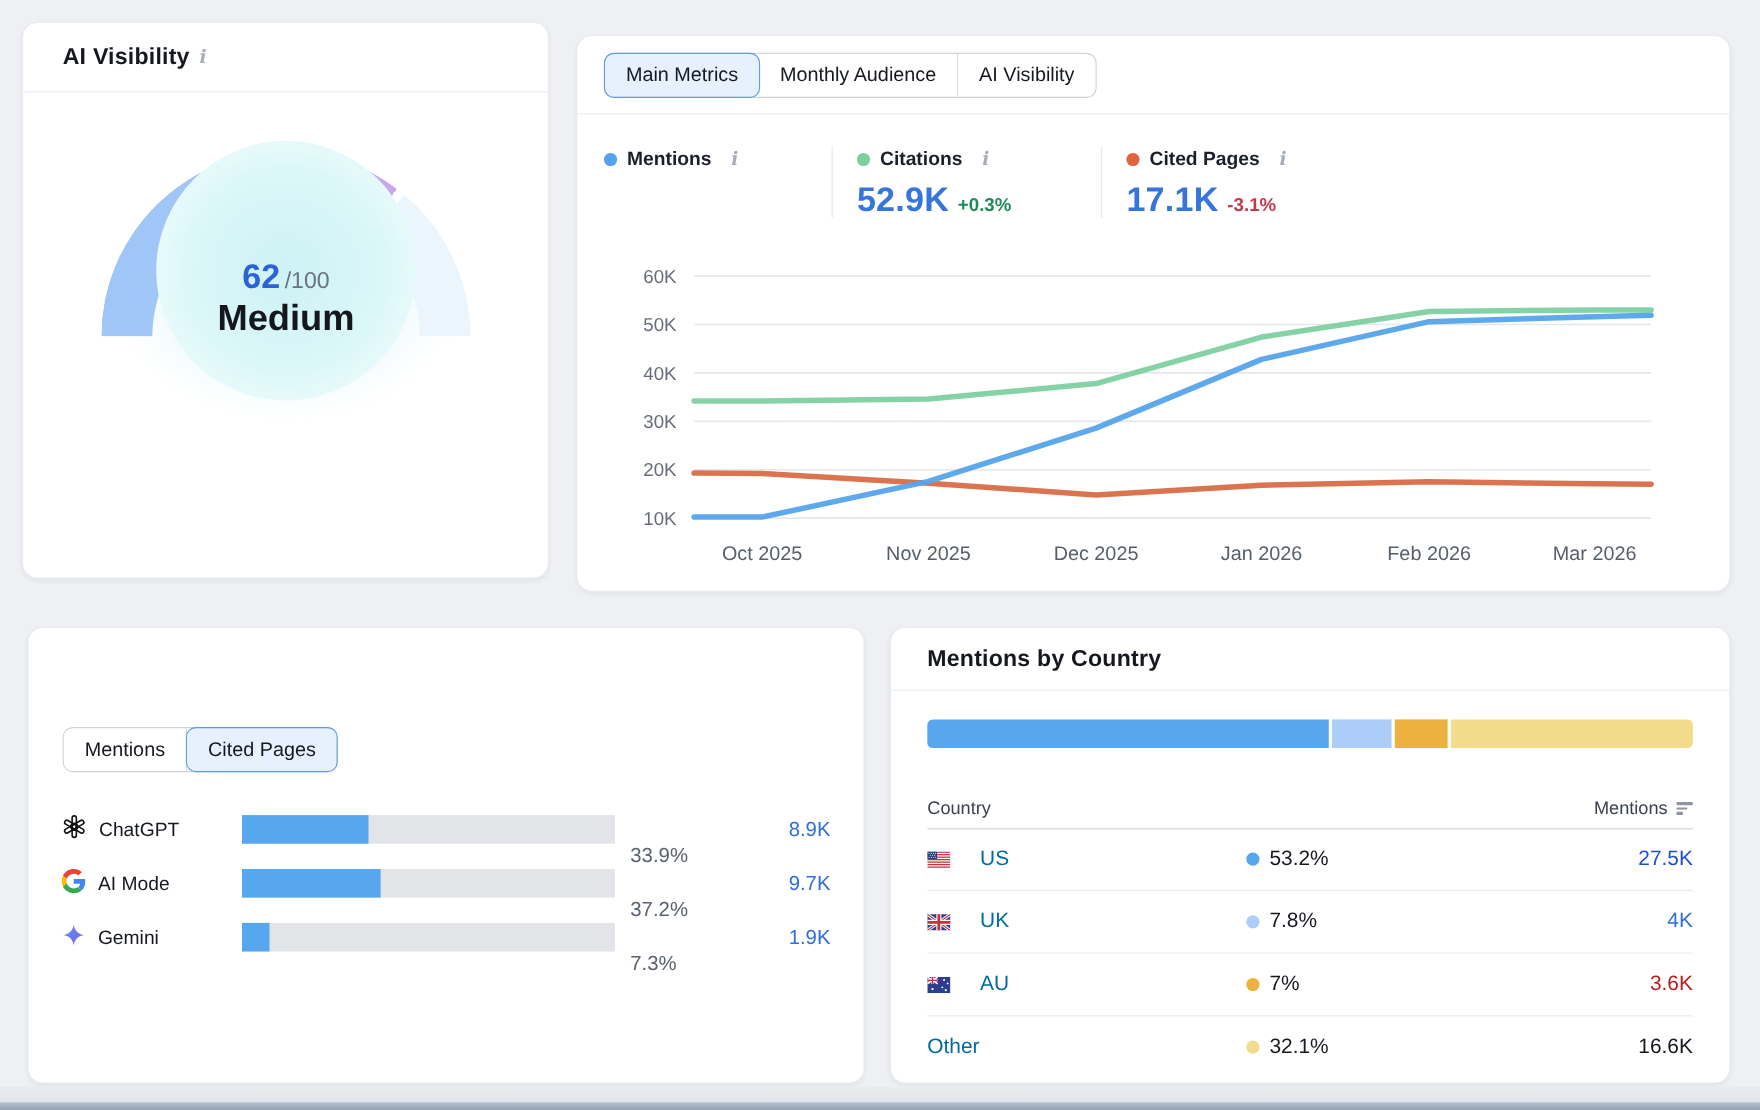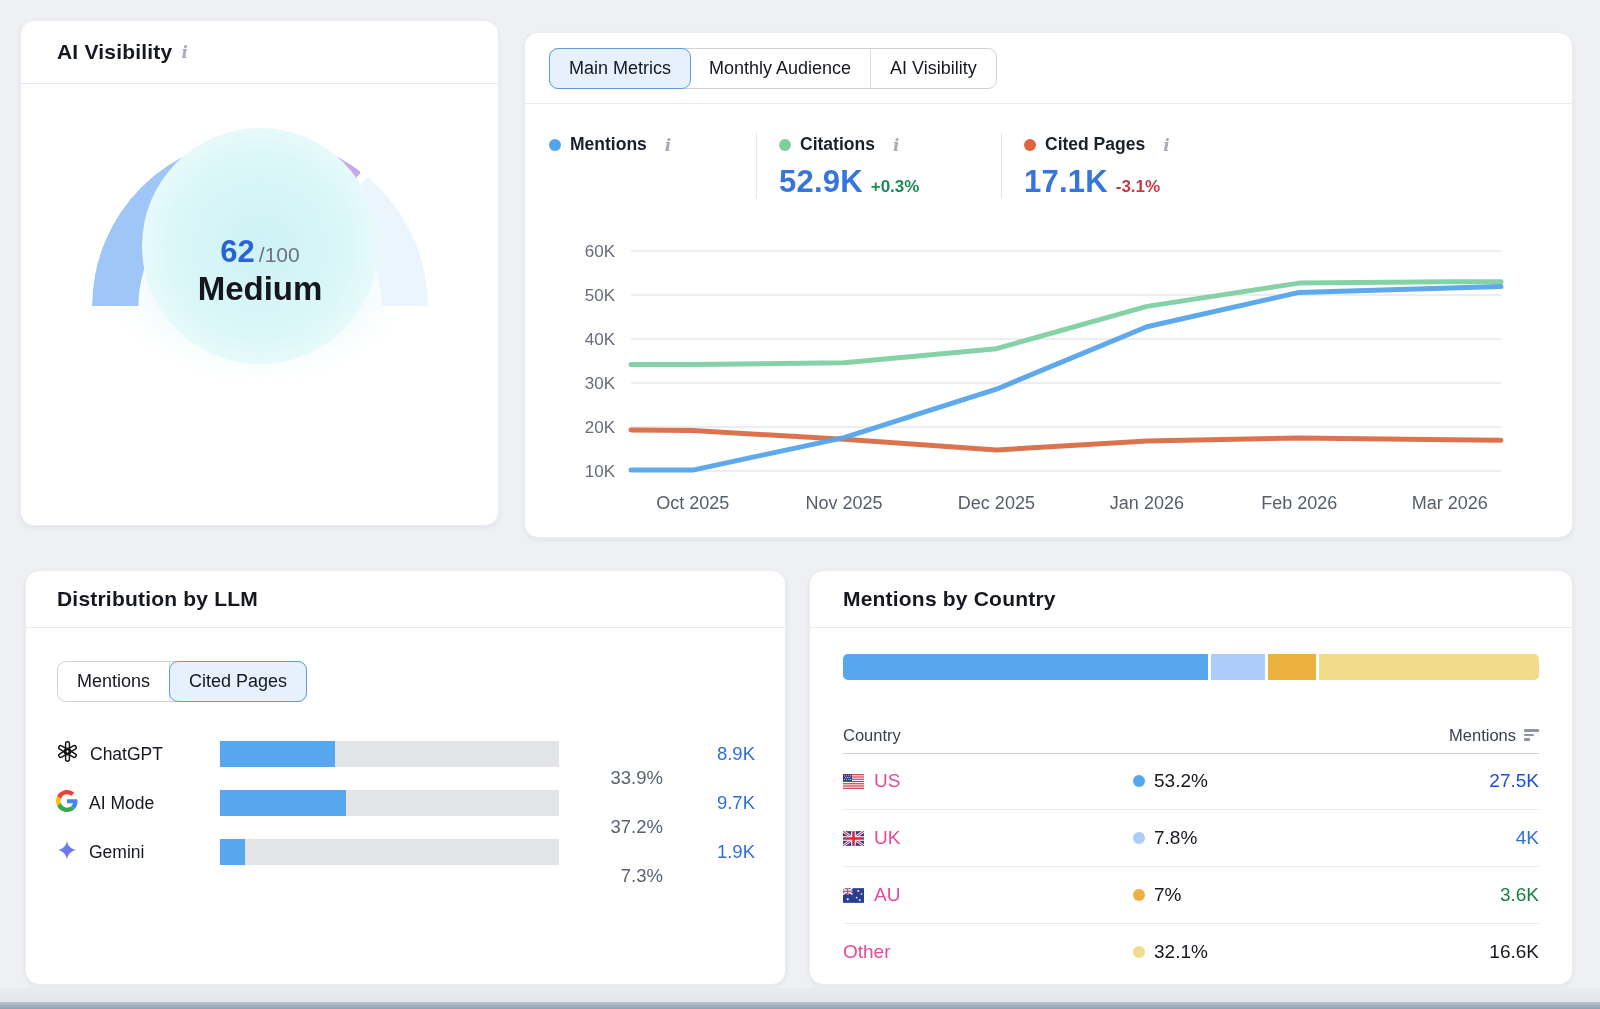--- a/index.html
+++ b/index.html
@@ -55,21 +55,21 @@
   
   #card-llm{left:25px;top:570px;width:761px;height:415px;}
   #card-llm .card-head{height:57px;padding:0 31px;}
   .llm-tabs{position:absolute;left:31px;top:90px;}
   .llm-rows{position:absolute;left:0;top:148px;right:0;}
   .llm-row{display:grid;grid-template-columns:150px 1fr 90px 78px;column-gap:14px;
      align-items:center;height:49px;padding:0 30px;}
   .llm-name{display:flex;align-items:center;gap:11px;font-size:17.5px;color:#15181e;}
   .bar-track{height:26px;background:#e2e4e8;position:relative;}
   .bar-fill{position:absolute;left:0;top:0;bottom:0;background:#57a7ef;}
-  .llm-pct{text-align:right;font-size:18.5px;color:#59626e;margin-top:48px;}
+  .llm-pct{font-size:18.5px;color:#59626e;margin-top:48px;}
   .llm-val{text-align:right;font-size:18.5px;color:#2f6fd8;cursor:pointer;}
   
   #card-country{left:809px;top:570px;width:764px;height:415px;}
   #card-country .card-head{height:57px;padding:0 33px;}
   .stacked{position:absolute;left:33px;right:33px;top:83px;height:26px;display:flex;gap:3px;}
   .stacked .seg{height:100%;}
   .stacked .seg:first-child{border-radius:5px 0 0 5px;}
   .stacked .seg:last-child{border-radius:0 5px 5px 0;}
   .tbl-head{position:absolute;left:33px;right:33px;top:146px;height:36px;display:flex;
      align-items:center;justify-content:space-between;border-bottom:1px solid #ced3d9;gap:40px;}
@@ -77,21 +77,21 @@
   .th-sort{display:flex;align-items:center;gap:8px;cursor:pointer;}
   .sort-icon{display:inline-flex;flex-direction:column;gap:2px;}
   .sort-icon i{display:block;height:2.6px;background:#8d95a0;border-radius:1px;}
   .sort-icon i:nth-child(1){width:15px;}
   .sort-icon i:nth-child(2){width:10px;}
   .sort-icon i:nth-child(3){width:6px;}
   .country-rows{position:absolute;left:33px;right:33px;top:182px;}
   .c-row{display:grid;grid-template-columns:290px 1fr 150px;align-items:center;height:56px;
      border-bottom:1px solid #e9ebee;cursor:pointer;}
   .c-row:last-child{border-bottom:none;}
-  .c-name{display:flex;align-items:center;gap:10px;font-size:19px;color:#ec4899;}
+  .c-name{display:flex;align-items:center;gap:27px;font-size:19px;color:#0369a1;}
   .c-pct{display:flex;align-items:center;gap:9px;font-size:19px;color:#15181e;}
   .c-val{text-align:right;font-size:19px;}
   .flag{display:inline-block;line-height:0;}
   
   .bottom-strip{position:absolute;left:0;right:0;top:988px;height:21px;
      background:linear-gradient(180deg,#e9ecef,#dfe3e8);}
   .bottom-strip:after{content:"";position:absolute;left:0;right:0;bottom:0;height:7px;
      background:linear-gradient(180deg,#b9c4cf,#90a0b1);}
 </style>
 </head>
@@ -177,23 +177,20 @@
         <text x="597.9" y="286" text-anchor="middle" font-size="18" fill="#555e69">Jan 2026</text>
         <text x="750.2" y="286" text-anchor="middle" font-size="18" fill="#555e69">Feb 2026</text>
         <text x="900.7" y="286" text-anchor="middle" font-size="18" fill="#555e69">Mar 2026</text>
         <polyline points="82.0,207.1 143.8,207.5 295.1,216.3 447.4,226.9 597.9,218.1 750.2,215.0 900.7,216.8 952.0,217.2" fill="none" stroke="#d96b44" stroke-width="5" stroke-linejoin="round" stroke-linecap="round" opacity="0.95"></polyline>
         <polyline points="82.0,141.5 143.8,141.5 295.1,139.8 447.4,125.7 597.9,83.4 750.2,60.1 900.7,58.8 952.0,58.8" fill="none" stroke="#7ed0a2" stroke-width="5" stroke-linejoin="round" stroke-linecap="round" opacity="0.95"></polyline>
         <polyline points="82.0,247.1 143.8,247.1 295.1,214.6 447.4,166.2 597.9,103.7 750.2,69.4 900.7,65.0 952.0,63.6" fill="none" stroke="#55a4ea" stroke-width="5" stroke-linejoin="round" stroke-linecap="round" opacity="0.95"></polyline>
       </svg>
   </section>
 
   <section class="card" id="card-llm">
-    <div class="card-head">
-      <span class="card-title">Distribution by LLM</span>
-    </div>
     <div class="segmented llm-tabs">
       <div class="seg-item">Mentions</div>
       <div class="seg-item active">Cited Pages</div>
     </div>
 
     <div class="llm-rows">
       <div class="llm-row">
         <span class="llm-name">
           <span>
             <svg width="23" height="23" viewBox="-12 -12 24 24">
@@ -374,21 +371,21 @@
                 <circle cx="4.5" cy="10.5" r="1"></circle>
               </g>
             </svg>
           </span>
           <span>AU</span>
         </span>
         <span class="c-pct">
           <span class="dot" style="background: rgb(237, 177, 63);"></span>
           <span>7%</span>
         </span>
-        <span class="c-val" style="color: #15803d;">3.6K</span>
+        <span class="c-val" style="color: #b91c1c;">3.6K</span>
       </div>
 
       <div class="c-row">
         <span class="c-name">
           <span>Other</span>
         </span>
         <span class="c-pct">
           <span class="dot" style="background: rgb(242, 220, 140);"></span>
           <span>32.1%</span>
         </span>

